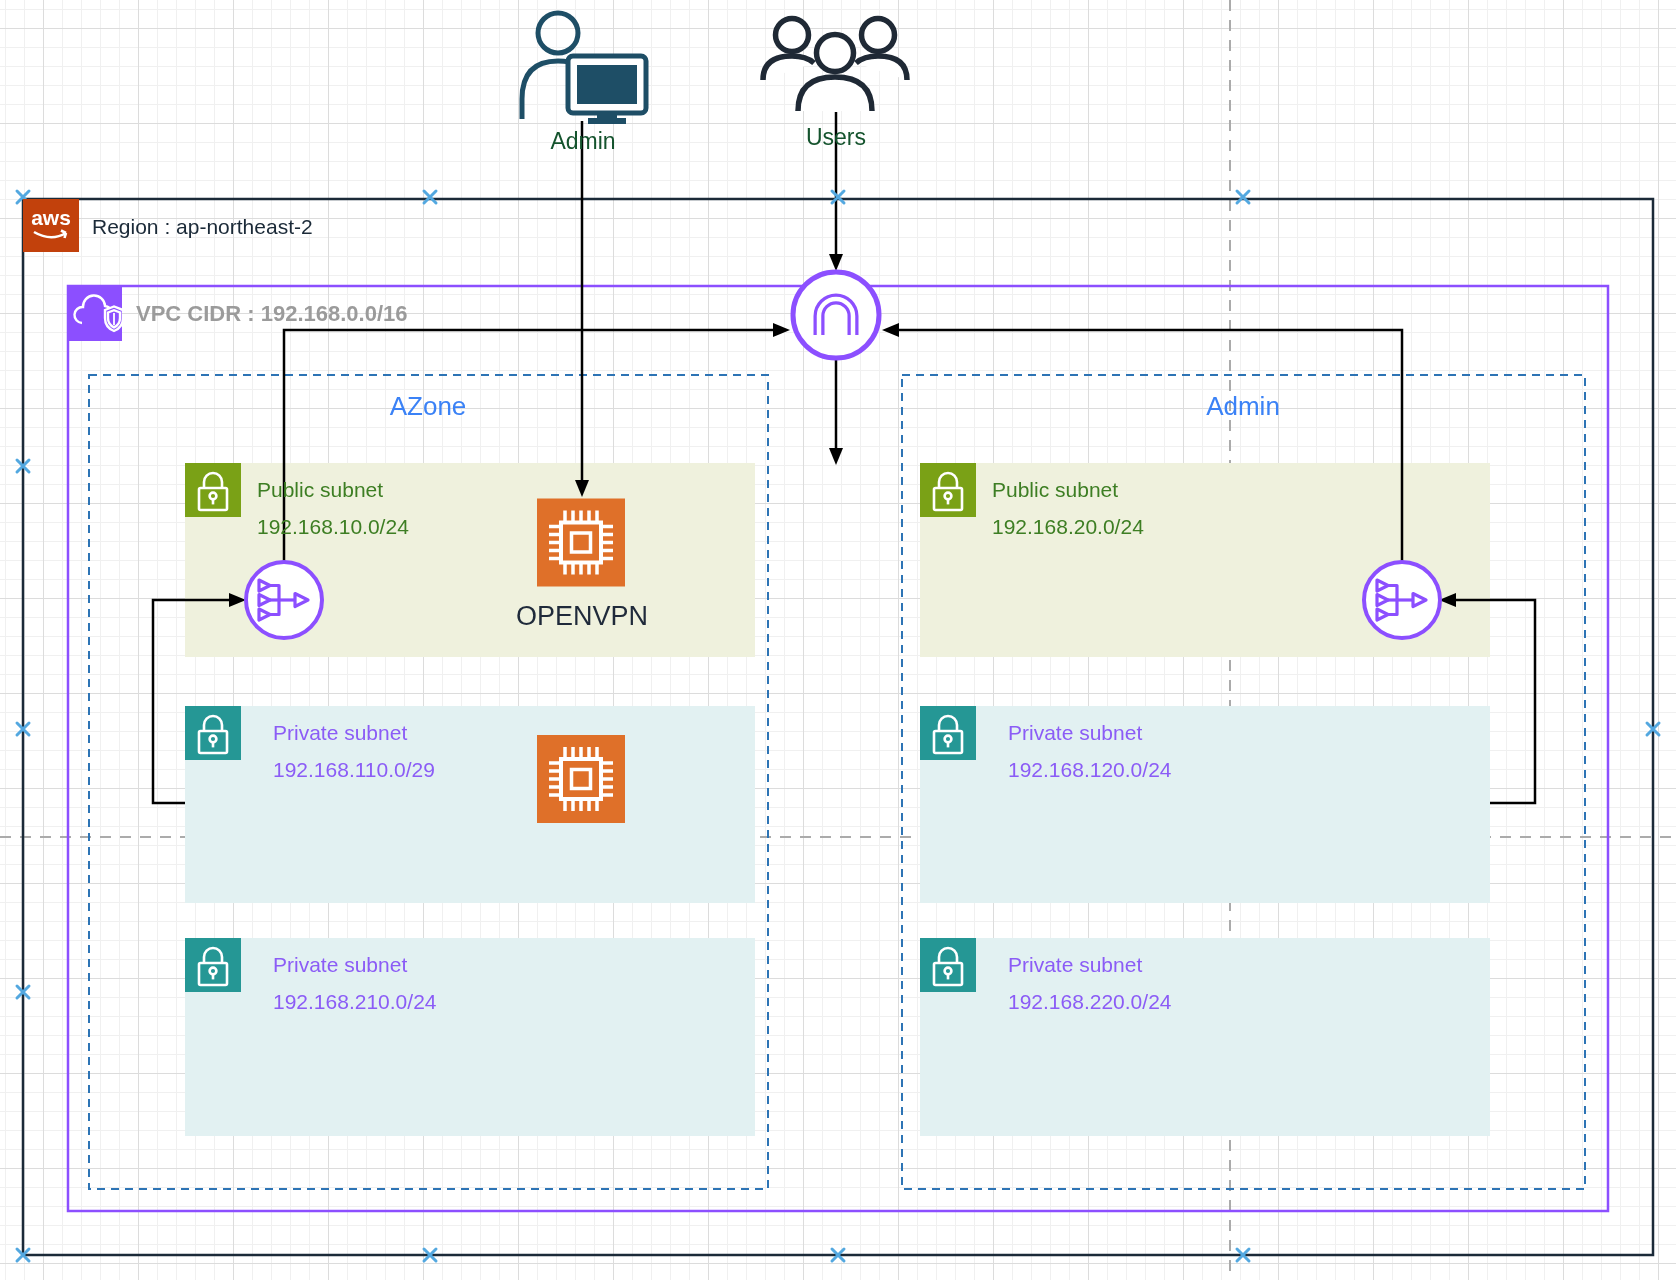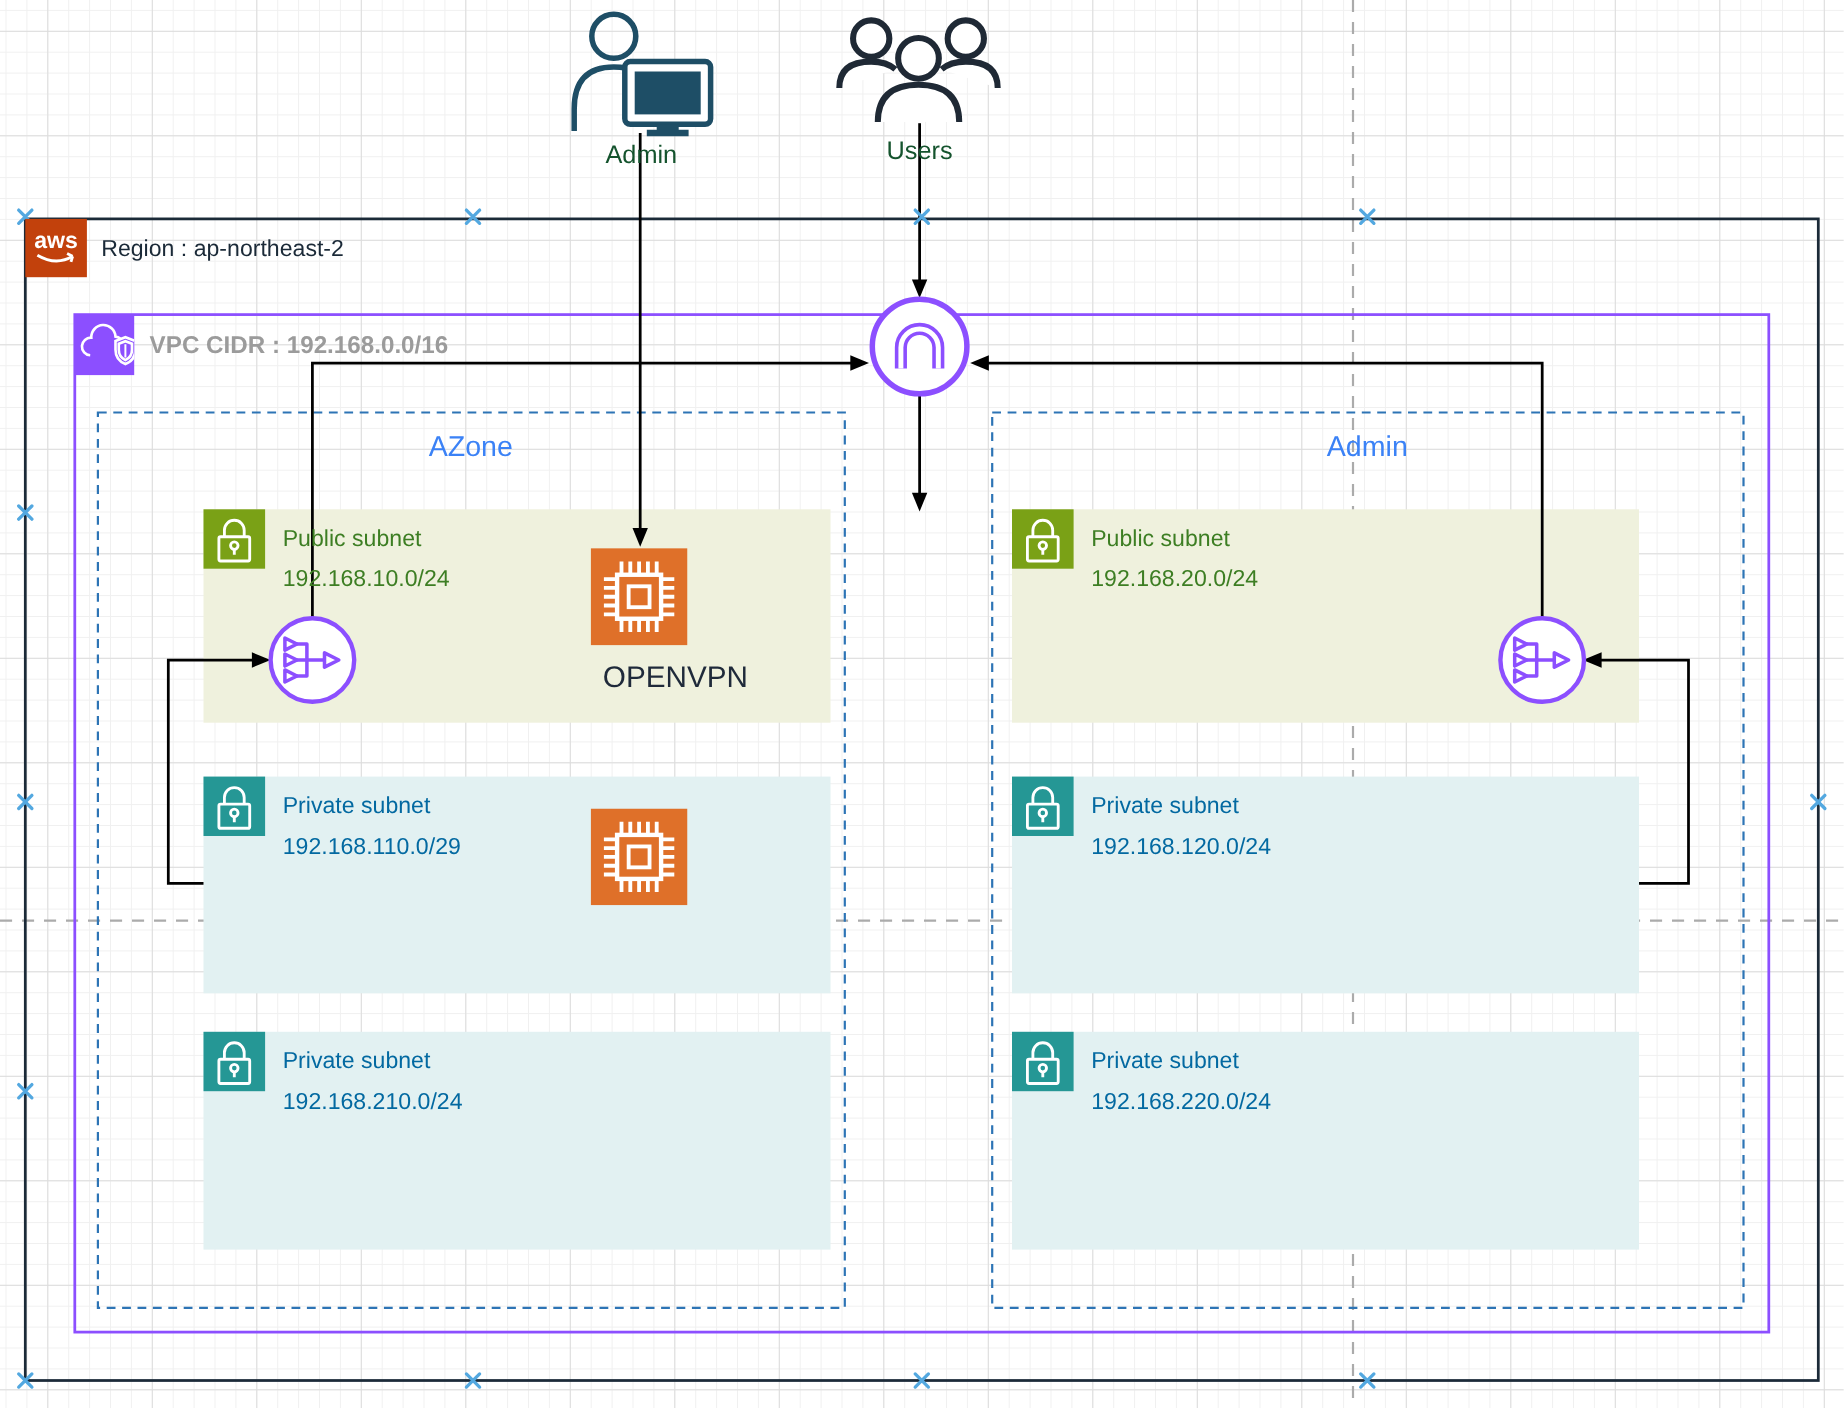--- a/index.html
+++ b/index.html
@@ -19,26 +19,26 @@
   .layer0{z-index:0;} .layer2{z-index:2;}
   svg{display:block;}
   .subnet{position:absolute;z-index:1;}
   .subnet.public{background:#eff1dd;}
   .subnet.private{background:#e2f1f2;}
   .badge{position:absolute;z-index:3;width:56px;height:54px;}
   .badge.public{background:#7aa116;}
   .badge.private{background:#259795;}
   .subnet-text{position:absolute;z-index:3;font-size:21px;line-height:37px;white-space:nowrap;}
   .subnet-text.public{color:#3d7e23;}
-  .subnet-text.private{color:#0369a1;}
+  .subnet-text.private{color:#8b5cf6;margin-left:16px;}
   .zone-label{position:absolute;z-index:3;font-size:26px;color:#3b82f6;transform:translate(-50%,-50%);white-space:nowrap;}
   .actor-label{position:absolute;z-index:3;font-size:23px;color:#14532d;transform:translate(-50%,-50%);white-space:nowrap;}
   .region-label{position:absolute;z-index:3;font-size:21px;color:#1b2a38;transform:translate(0,-50%);white-space:nowrap;}
   .vpc-label{position:absolute;z-index:3;font-size:22px;color:#9b9b9b;transform:translate(0,-50%);white-space:nowrap;}
-  .instance-label{position:absolute;z-index:3;font-size:27px;color:#1f2a3a;transform:translate(-50%,-50%);white-space:nowrap;margin-left:32px;}
+  .instance-label{position:absolute;z-index:3;font-size:27px;color:#1f2a3a;transform:translate(-50%,-50%);white-space:nowrap;}
   .aws-badge{position:absolute;z-index:3;left:23px;top:199px;width:56px;height:53px;background:#c2410c;}
   .vpc-badge{position:absolute;z-index:3;left:68px;top:286px;width:54px;height:55px;background:#8c4fff;}
   .icon-box{position:absolute;z-index:3;}
 </style>
 </head>
 <body>
 
 <svg class="abs layer0" style="left:0;top:0" width="1676" height="1280">
   <line x1="1230" y1="0" x2="1230" y2="1280" stroke="#ababab" stroke-width="2" stroke-dasharray="11,9"></line>
   <line x1="0" y1="837" x2="1676" y2="837" stroke="#ababab" stroke-width="2" stroke-dasharray="11,9"></line>

